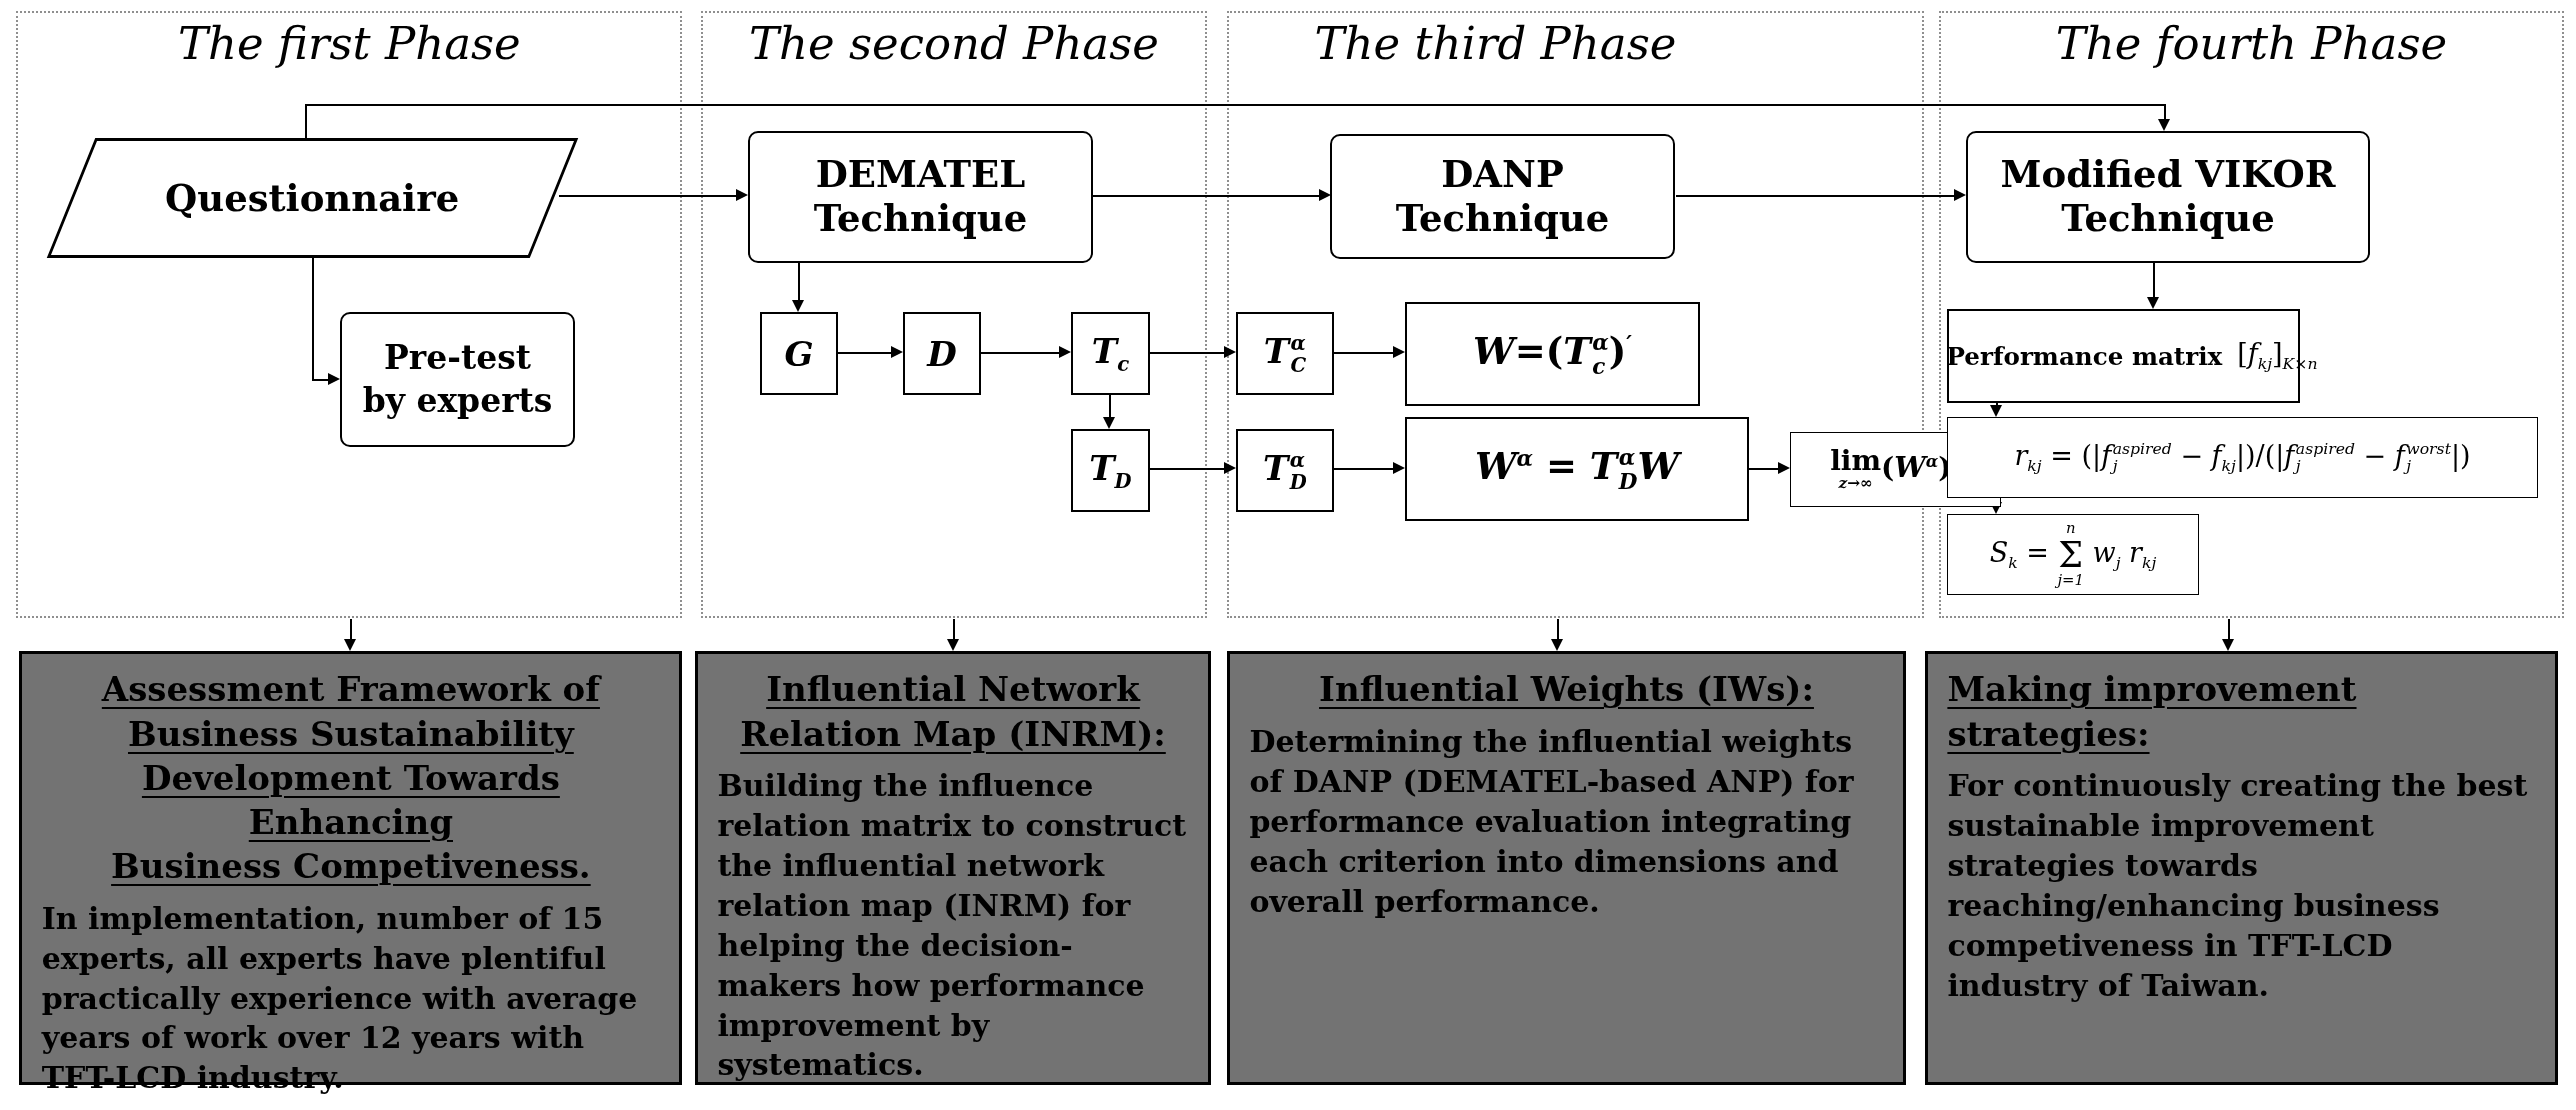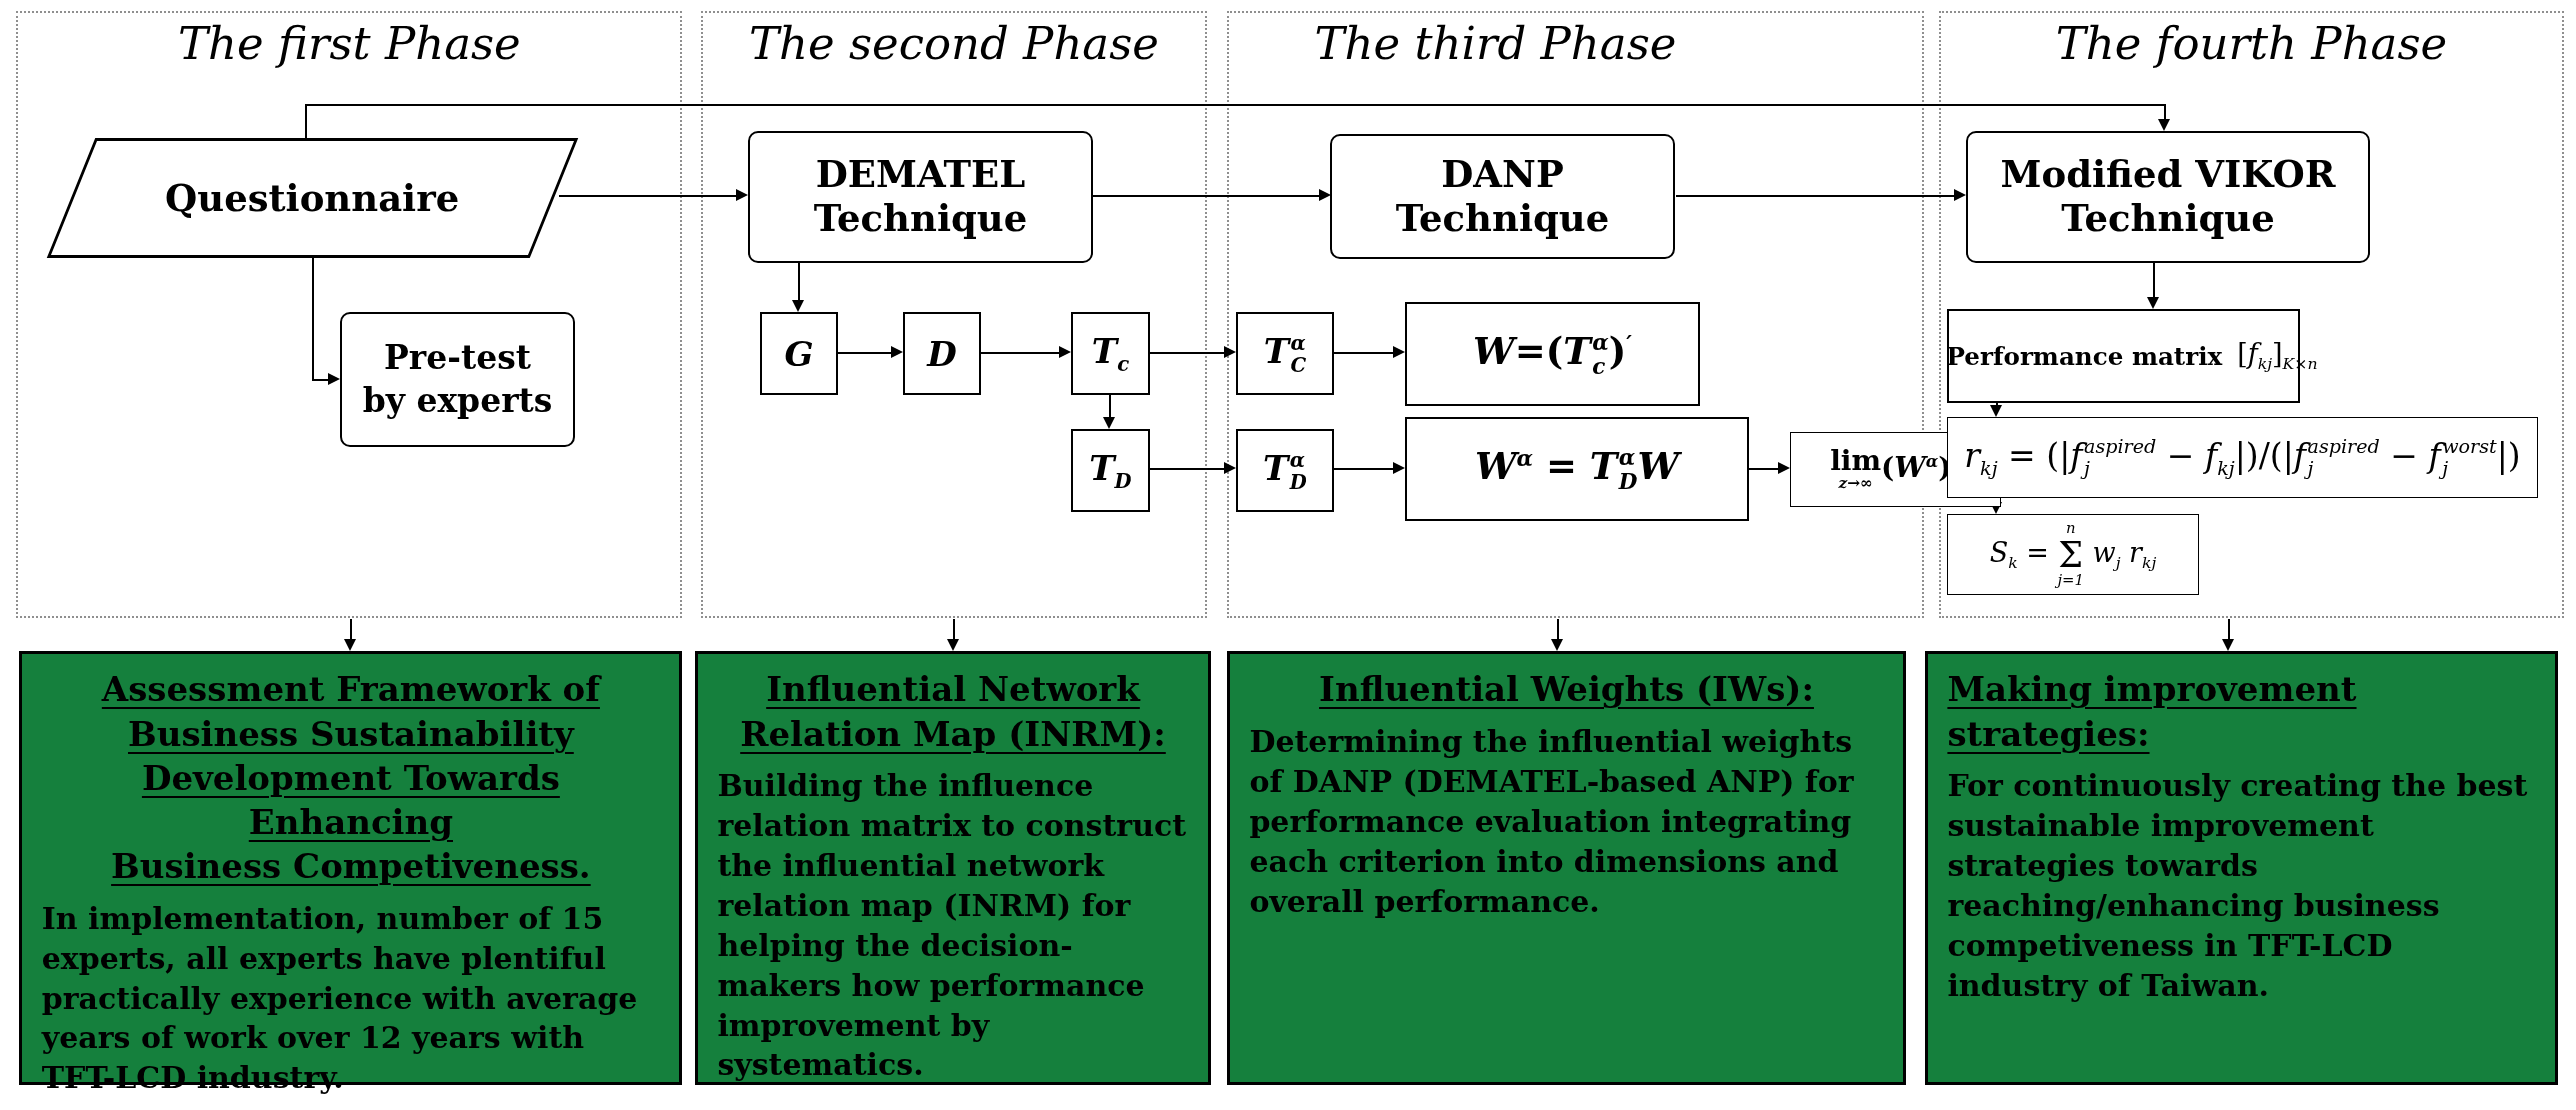--- a/index.html
+++ b/index.html
@@ -46,21 +46,21 @@
     align-items: center;
     justify-content: center;
     text-align: center;
   }
   .col { flex-direction: column; border-radius: 10px; }
   .big     { font-size: 37px; font-weight: 700; line-height: 1.18; }
   .pretest { font-size: 33px; font-weight: 700; line-height: 1.3; }
   .sm      { font-size: 34px; font-weight: 700; }
   .weq     { font-size: 37px; font-weight: 700; }
   .limbox  { font-size: 28px; font-weight: 700; border-width: 1.5px; }
-  .rkjbox  { font-size: 33px; font-weight: 400; border-width: 1.5px; }
+  .rkjbox  { font-size: 27px; font-weight: 400; border-width: 1.5px; }
   .skbox   { font-size: 27px; font-weight: 400; border-width: 1.5px; }
   .perfbox { gap: 15px; }
   .perf-label { font-size: 24.6px; font-weight: 700; white-space: nowrap; margin-left: 17px; }
   .perf-fx    { font-size: 27px; font-weight: 400; }
 
   
   .para {
     position: absolute;
     border: 3px solid #000;
     background: #fff;
@@ -84,21 +84,21 @@
   .ou {
     display: inline-flex; flex-direction: column; align-items: center;
     vertical-align: middle; line-height: 1;
   }
   .ou .o, .ou .u { font-size: 0.55em; line-height: 1.15; font-style: italic; }
 
   
   .outcome {
     position: absolute;
     border: 3px solid #000;
-    background: #15803d;
+    background: #737373;
     padding: 13.4px 19.4px;
   }
   .oc-head { font-weight: 700; font-size: 34px; line-height: 1.3; }
   .oc-head.center { text-align: center; }
   .oc-head.left   { text-align: left; }
   .oc-line {
     display: block;
     text-decoration: underline;
     text-decoration-thickness: 2.2px;
     text-underline-offset: 6px;

